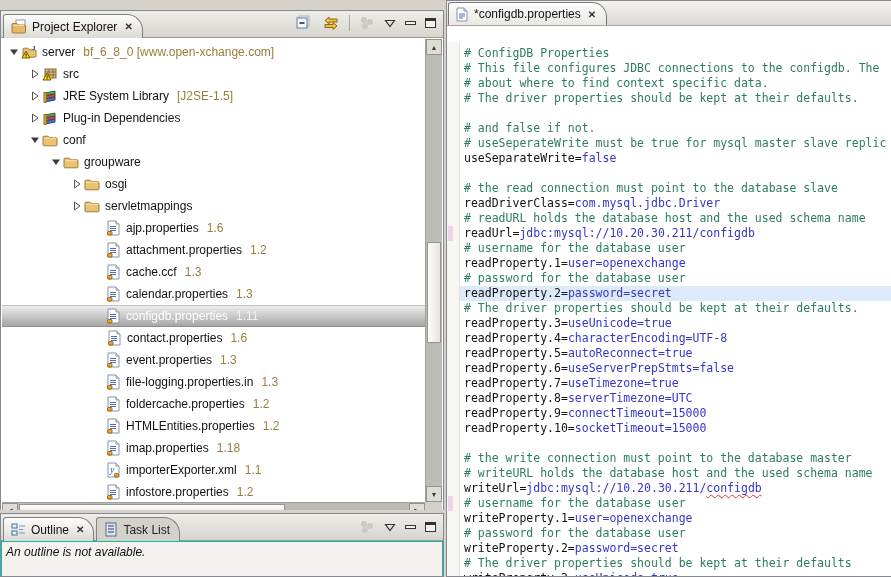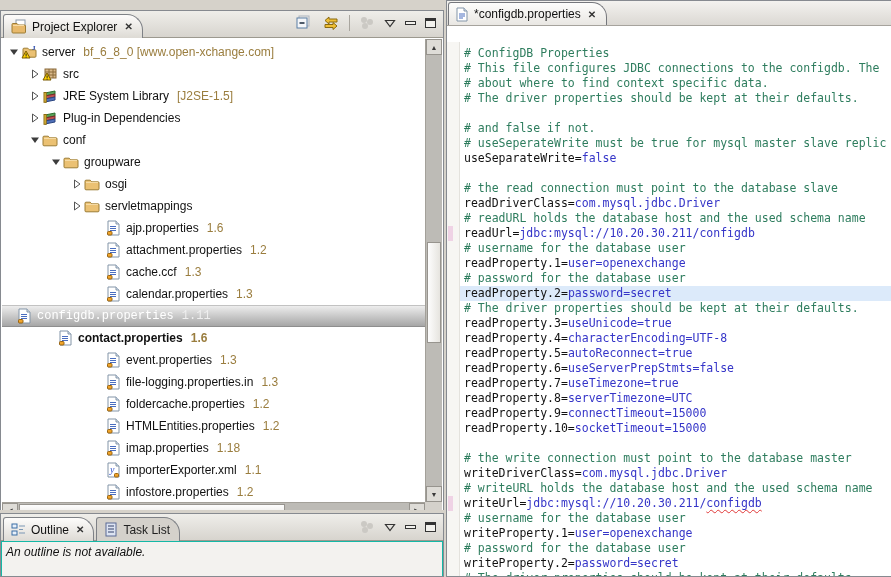--- a/index.html
+++ b/index.html
@@ -308,34 +308,34 @@
             <svg width="16" height="16" viewBox="0 0 16 16">
               <path d="M3 1 h8 l3 3 v11 h-11 z" fill="#FFF" stroke="#8395A8"></path>
               <path d="M11 1 v3 h3" fill="#D7E2EE" stroke="#8395A8"></path>
               <path d="M5 6.5 h6 M5 8.5 h6 M5 10.5 h6" stroke="#4A6EC0"></path>
               <rect x="2.5" y="11.5" width="4.5" height="3.5" rx="1" fill="#F0A42A" stroke="#9A6410"></rect>
             </svg>
           </span>
           <span class="tlabel">calendar.properties</span>
           <span class="deco">1.3</span>
         </div>
-        <div class="trow selected" style=" font-family: Liberation Mono, monospace;">
+        <div class="trow selected" style="padding-left: 89px;">
           <span class="twisty"></span>
           <span class="ticon">
             <svg width="16" height="16" viewBox="0 0 16 16">
               <path d="M3 1 h8 l3 3 v11 h-11 z" fill="#FFF" stroke="#8395A8"></path>
               <path d="M11 1 v3 h3" fill="#D7E2EE" stroke="#8395A8"></path>
               <path d="M5 6.5 h6 M5 8.5 h6 M5 10.5 h6" stroke="#4A6EC0"></path>
               <rect x="2.5" y="11.5" width="4.5" height="3.5" rx="1" fill="#F0A42A" stroke="#9A6410"></rect>
             </svg>
           </span>
           <span class="tlabel">configdb.properties</span>
           <span class="deco">1.11</span>
         </div>
-        <div class="trow" style="padding-left: 41px; font-weight: bold;">
+        <div class="trow" style="padding-left: 90px;">
           <span class="twisty"></span>
           <span class="ticon">
             <svg width="16" height="16" viewBox="0 0 16 16">
               <path d="M3 1 h8 l3 3 v11 h-11 z" fill="#FFF" stroke="#8395A8"></path>
               <path d="M11 1 v3 h3" fill="#D7E2EE" stroke="#8395A8"></path>
               <path d="M5 6.5 h6 M5 8.5 h6 M5 10.5 h6" stroke="#4A6EC0"></path>
               <rect x="2.5" y="11.5" width="4.5" height="3.5" rx="1" fill="#F0A42A" stroke="#9A6410"></rect>
             </svg>
           </span>
           <span class="tlabel">contact.properties</span>
@@ -534,21 +534,20 @@
           <div class="ed-line"><span class="key">readProperty.3</span><span class="eq">=</span><span class="val">useUnicode=true</span></div>
           <div class="ed-line"><span class="key">readProperty.4</span><span class="eq">=</span><span class="val">characterEncoding=UTF-8</span></div>
           <div class="ed-line"><span class="key">readProperty.5</span><span class="eq">=</span><span class="val">autoReconnect=true</span></div>
           <div class="ed-line"><span class="key">readProperty.6</span><span class="eq">=</span><span class="val">useServerPrepStmts=false</span></div>
           <div class="ed-line"><span class="key">readProperty.7</span><span class="eq">=</span><span class="val">useTimezone=true</span></div>
           <div class="ed-line"><span class="key">readProperty.8</span><span class="eq">=</span><span class="val">serverTimezone=UTC</span></div>
           <div class="ed-line"><span class="key">readProperty.9</span><span class="eq">=</span><span class="val">connectTimeout=15000</span></div>
           <div class="ed-line"><span class="key">readProperty.10</span><span class="eq">=</span><span class="val">socketTimeout=15000</span></div>
           <div class="ed-line"></div>
           <div class="ed-line"><span class="cmt"># the write connection must point to the database master</span></div>
-          <div class="ed-line"><span class="key">writeDriverClass</span><span class="eq">=</span><span class="val">com.mysql.jdbc.Driver</span></div>
           <div class="ed-line"><span class="cmt"># writeURL holds the database host and the used schema name</span></div>
           <div class="ed-line"><span class="key">writeUrl</span><span class="eq">=</span><span class="val">jdbc:mysql://10.20.30.211/</span><span class="val squiggle">configdb</span></div>
           <div class="ed-line"><span class="cmt"># username for the database user</span></div>
           <div class="ed-line"><span class="key">writeProperty.1</span><span class="eq">=</span><span class="val">user=openexchange</span></div>
           <div class="ed-line"><span class="cmt"># password for the database user</span></div>
           <div class="ed-line"><span class="key">writeProperty.2</span><span class="eq">=</span><span class="val">password=secret</span></div>
           <div class="ed-line"><span class="cmt"># The driver properties should be kept at their defaults</span></div>
           <div class="ed-line"><span class="key">writeProperty.3</span><span class="eq">=</span><span class="val">useUnicode=true</span></div>
         </div>
     </div>

